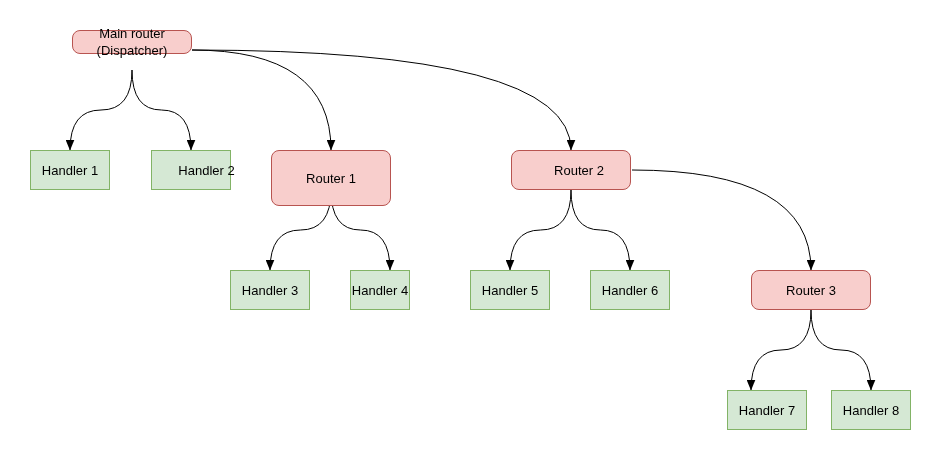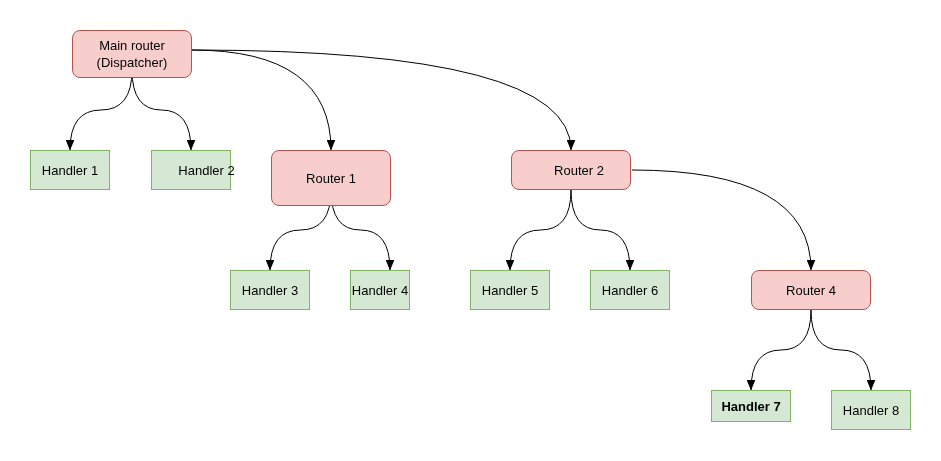--- a/index.html
+++ b/index.html
@@ -68,21 +68,21 @@
     <path class="edge" marker-end="url(#arrow)" d="M 192 50 Q 571 50 571 150"></path>
     <path class="edge" marker-end="url(#arrow)" d="M 331 190 Q 331 230 300.5 230 Q 270 230 270 270"></path>
     <path class="edge" marker-end="url(#arrow)" d="M 331 190 Q 331 230 360.5 230 Q 390 230 390 270"></path>
     <path class="edge" marker-end="url(#arrow)" d="M 571 190 Q 571 230 540.5 230 Q 510 230 510 270"></path>
     <path class="edge" marker-end="url(#arrow)" d="M 571 190 Q 571 230 600.5 230 Q 630 230 630 270"></path>
     <path class="edge" marker-end="url(#arrow)" d="M 632 170 Q 811 170 811 270"></path>
     <path class="edge" marker-end="url(#arrow)" d="M 811 310 Q 811 350 781 350 Q 751 350 751 390"></path>
     <path class="edge" marker-end="url(#arrow)" d="M 811 310 Q 811 350 841 350 Q 871 350 871 390"></path>
   </svg>
 
-  <div class="node router" style="left:72px; top:30px; width:120px; height:48px;">
+  <div class="node router" style="left:72px; top:30px; width:120px; height:24px;">
     <div>Main router</div>
     <div>(Dispatcher)</div>
   </div>
 
   <div class="node handler" style="left:30px; top:150px; width:80px; height:40px;">
     <div>Handler 1</div>
   </div>
 
   <div class="node handler" style="left:151px; top:150px; width:80px; height:40px;padding-left:31px;">
     <div>Handler 2</div>
@@ -106,24 +106,24 @@
 
   <div class="node handler" style="left:470px; top:270px; width:80px; height:40px;">
     <div>Handler 5</div>
   </div>
 
   <div class="node handler" style="left:590px; top:270px; width:80px; height:40px;">
     <div>Handler 6</div>
   </div>
 
   <div class="node router" style="left:751px; top:270px; width:120px; height:40px;">
-    <div>Router 4</div>
+    <div>Router 3</div>
   </div>
 
-  <div class="node handler" style="left:711px; top:390px; width:80px; height:32px;font-weight:bold;">
+  <div class="node handler" style="left:727px; top:390px; width:80px; height:40px;">
     <div>Handler 7</div>
   </div>
 
   <div class="node handler" style="left:831px; top:390px; width:80px; height:40px;">
     <div>Handler 8</div>
   </div>
 
 </div>
 
 </body></html>

